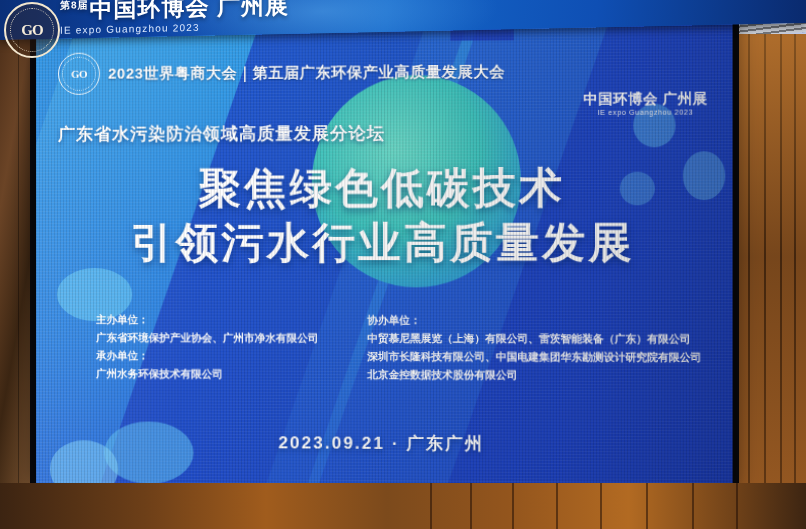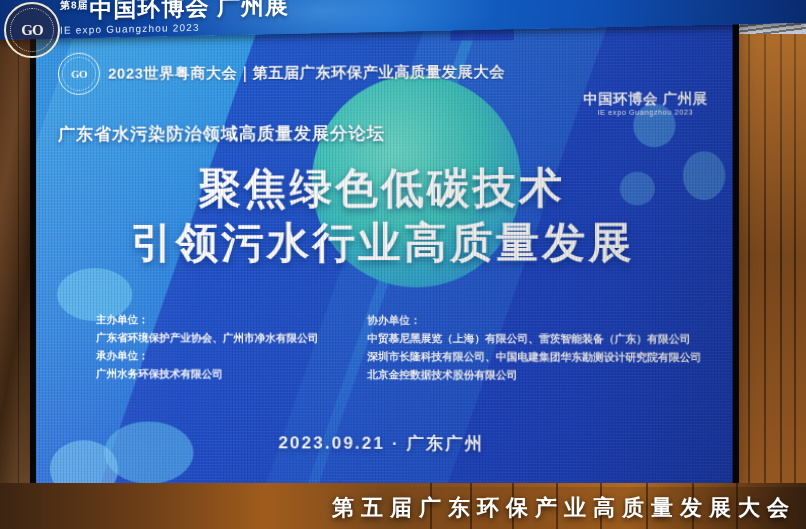--- a/index.html
+++ b/index.html
@@ -243,17 +243,14 @@
         <span class="tb-badge">第8届</span><span>中国环博会 广州展</span>
       </div>
       <div class="tb-l2">IE expo Guangzhou  2023</div>
     </div>
   </div>
 
   <div class="emblem-photo">
     <span class="go">GO</span>
   </div>
 
-  <div class="bottom-banner">
-    <div class="bb-text">第五届广东环保产业高质量发展大会</div>
-  </div>
 
 </div>
 
 </body></html>

